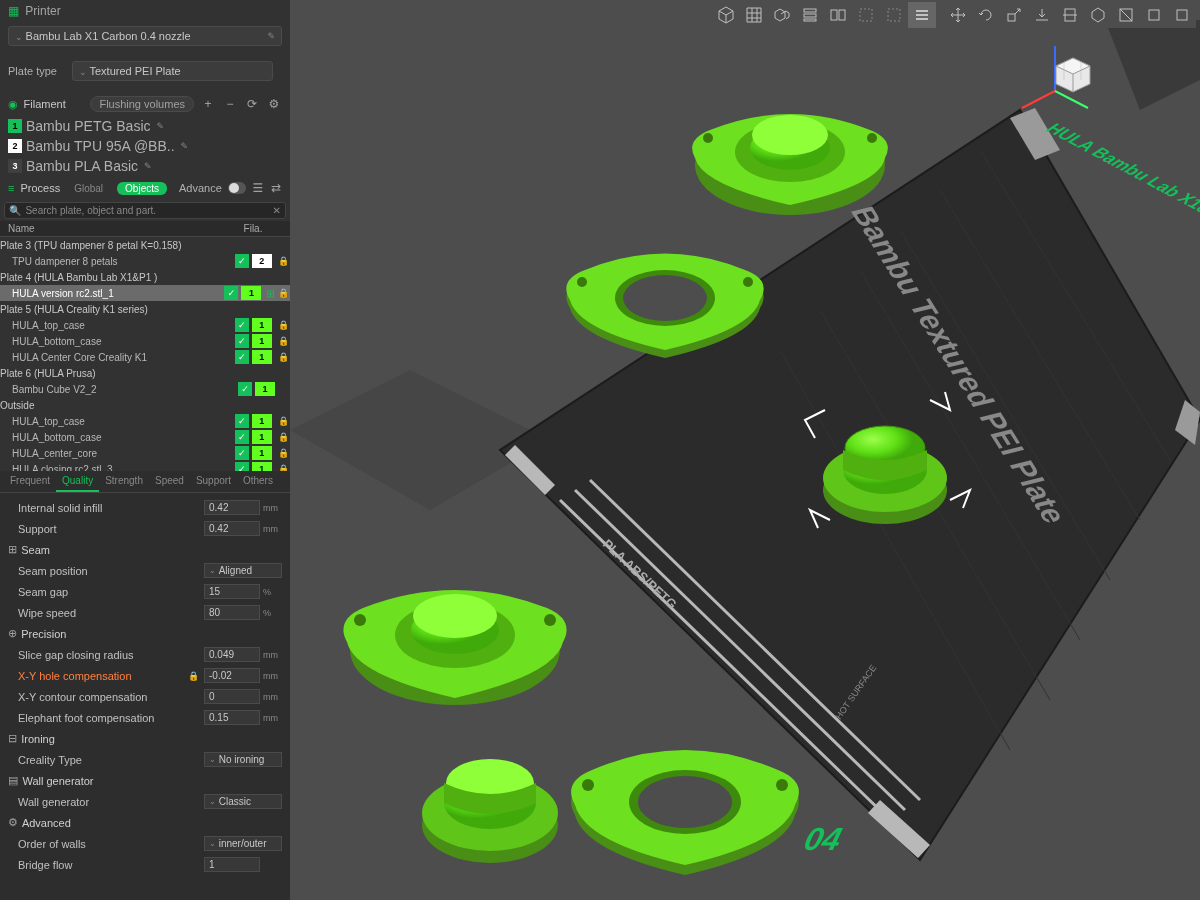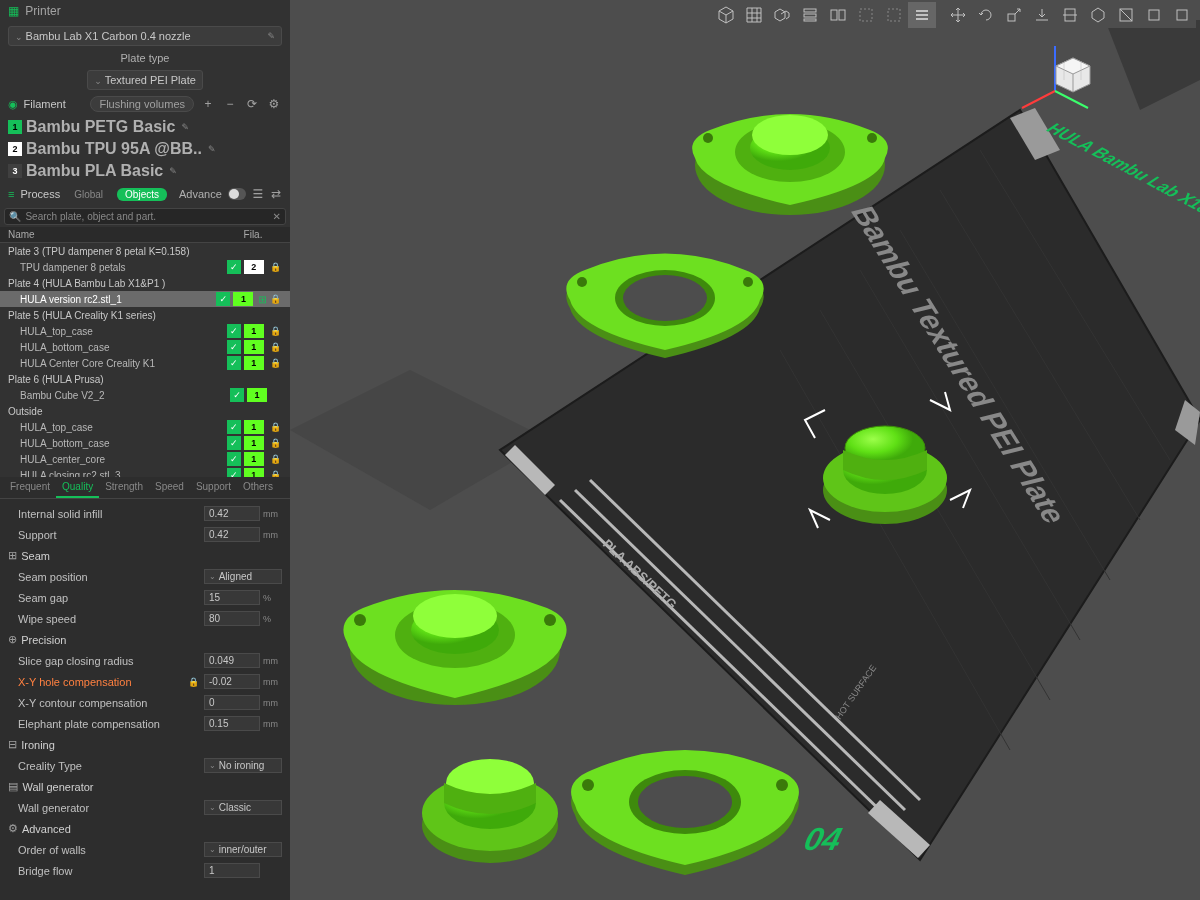--- a/index.html
+++ b/index.html
@@ -3,42 +3,42 @@
 <meta charset="utf-8">
 <style>
 * { box-sizing: border-box; margin: 0; padding: 0; font-family: -apple-system, BlinkMacSystemFont, "Segoe UI", Arial, sans-serif; }
 body { background: #4d4d4d; width: 1200px; height: 900px; overflow: hidden; position: relative; }
 .sidebar { position: absolute; left: 0; top: 0; width: 290px; height: 900px; background: #323232; color: #c8c8c8; font-size: 11px; overflow: hidden; display: flex; flex-direction: column; }
 .section-hdr { padding: 4px 8px; display: flex; align-items: center; gap: 6px; background: #323232; }
 .section-hdr .icon { color: #15bf59; font-size: 12px; }
 .section-hdr .title { color: #a3a3a3; font-size: 12px; }
 .dropdown { margin: 4px 8px; background: #3c3c3c; border: 1px solid #4a4a4a; border-radius: 3px; padding: 3px 6px; display: flex; align-items: center; justify-content: space-between; color: #c8c8c8; font-size: 11px; }
 .dropdown .chev { color: #888; font-size: 9px; margin-right: 3px; }
-.row-flex { display: flex; align-items: center; padding: 2px 8px; gap: 6px; flex-direction: column; }
+.row-flex { display: flex; align-items: center; padding: 2px 8px; gap: 6px; }
 .label { color: #b0b0b0; font-size: 11px; flex-shrink: 0; }
 .filament-hdr { display: flex; align-items: center; padding: 4px 8px; gap: 6px; }
 .pill-btn { background: #3c3c3c; border: 1px solid #4a4a4a; border-radius: 10px; padding: 1px 8px; font-size: 11px; color: #a0a0a0; }
 .icon-btn { width: 16px; height: 16px; display: inline-flex; align-items: center; justify-content: center; color: #a0a0a0; font-size: 12px; cursor: pointer; }
 .filament-list { padding: 2px 8px; display: flex; flex-wrap: wrap; gap: 4px; }
 .filament-chip { display: flex; align-items: center; gap: 4px; font-size: 10px; }
 .fil-swatch { width: 14px; height: 14px; display: inline-flex; align-items: center; justify-content: center; font-size: 9px; font-weight: bold; }
-.fil-name { color: #b0b0b0; font-size: 16px; font-weight: bold; }
+.fil-name { color: #b0b0b0; font-size: 14px; }
 .fil-edit { color: #888; font-size: 9px; margin-left: 2px; }
 .process-hdr { display: flex; align-items: center; padding: 4px 8px; gap: 6px; }
 .chip { border-radius: 10px; padding: 1px 8px; font-size: 10px; }
 .chip.active { background: #15bf59; color: #fff; border-radius: 6px; }
 .chip.inactive { color: #888; }
 .toggle { width: 24px; height: 12px; background: #555; border-radius: 6px; position: relative; }
 .toggle .knob { width: 10px; height: 10px; background: #ddd; border-radius: 50%; position: absolute; top: 1px; left: 1px; }
 .searchbar { margin: 2px 4px; background: #262626; border: 1px solid #444; border-radius: 3px; padding: 2px 4px; display: flex; align-items: center; gap: 4px; font-size: 10px; color: #888; }
 .tree { background: #323232; font-size: 10px; max-height: 250px; overflow: hidden; }
 .tree-hdr { display: flex; background: #2a2a2a; border-bottom: 1px solid #444; padding: 2px 8px; font-size: 10px; color: #aaa; }
 .tree-hdr .col1 { flex: 1; }
 .tree-hdr .col2 { width: 30px; text-align: center; }
-.tree-row { display: flex; align-items: center; padding: 1px 8px; font-size: 10px; color: #b8b8b8; height: 16px; }
+.tree-row { display: flex; align-items: center; padding: 1px 0; font-size: 10px; color: #b8b8b8; height: 16px; }
 .tree-row.plate { color: #c8c8c8; }
 .tree-row.sel { background: #6b6b6b; color: #fff; }
 .tree-row .name { flex: 1; white-space: nowrap; overflow: hidden; text-overflow: ellipsis; }
 .tree-row .indent1 { padding-left: 12px; }
 .tree-row .check { width: 14px; height: 14px; background: #15bf59; display: inline-flex; align-items: center; justify-content: center; color: #fff; font-size: 9px; margin-right: 3px; }
 .tree-row .fil-badge { width: 20px; height: 14px; display: inline-flex; align-items: center; justify-content: center; font-size: 9px; font-weight: bold; margin-right: 3px; }
 .tree-row .lock { color: #f08030; font-size: 9px; margin-left: 4px; }
 .tree-row .support-ico { color: #15bf59; font-size: 10px; margin-left: 2px; }
 .tabs { display: flex; background: #2d2d2d; border-bottom: 1px solid #444; padding: 0 4px; font-size: 10px; }
 .tab { padding: 4px 6px; color: #888; cursor: pointer; }
@@ -74,21 +74,21 @@
   <div class="section-hdr">
     <span class="icon">▦</span>
     <span class="title">Printer</span>
   </div>
   <div class="dropdown">
     <span><span class="chev">⌄</span><span>Bambu Lab X1 Carbon 0.4 nozzle</span></span>
     <span class="fil-edit">✎</span>
   </div>
   <div class="row-flex">
     <span class="label">Plate type</span>
-    <div class="dropdown" style="flex:1;margin:0">
+    <div class="dropdown" style="flex:1;margin:9px">
       <span><span class="chev">⌄</span><span>Textured PEI Plate</span></span>
     </div>
   </div>
 
   <div class="filament-hdr">
     <span class="icon" style="color:#15bf59">◉</span>
     <span class="title">Filament</span>
     <span style="flex:1"></span>
     <span class="pill-btn">Flushing volumes</span>
     <span class="icon-btn">+</span>
@@ -276,21 +276,21 @@
         <span class="plock">🔒</span>
         <input class="pinput" value="-0.02" style="">
         <span class="punit">mm</span>
       </div>
     <div class="param-row">
         <span class="plabel">X-Y contour compensation</span>
         <input class="pinput" value="0" style="">
         <span class="punit">mm</span>
       </div>
     <div class="param-row">
-        <span class="plabel">Elephant plate compensation</span>
+        <span class="plabel">Elephant foot compensation</span>
         <input class="pinput" value="0.15" style="">
         <span class="punit">mm</span>
       </div>
 
     <div class="group-hdr">
         <span class="gicon">⊟</span>
         <span>Ironing</span>
       </div>
     <div class="param-row">
         <span class="plabel">Creality Type</span>

